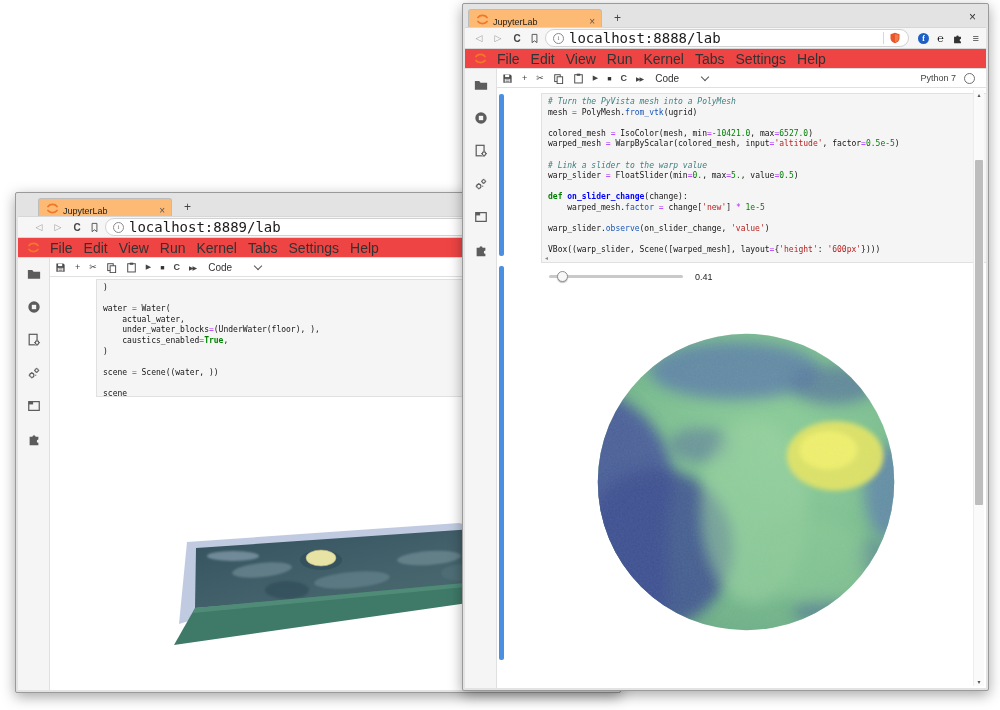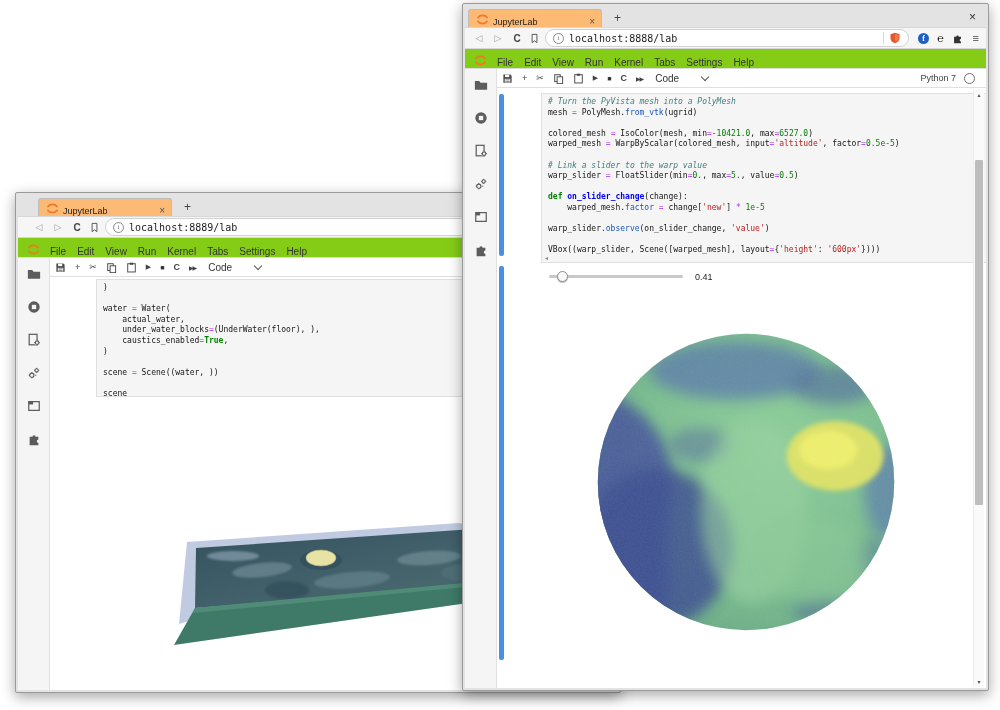--- a/index.html
+++ b/index.html
@@ -24,30 +24,30 @@
 
   .navbar{height:22px;background:#f6f6f6;border:1px solid #d7d7d7;border-left:none;border-right:none;
           display:flex;align-items:center;padding:0 7px;gap:5px;box-sizing:border-box}
   .win-back .navbar{padding-left:14px}
   .navbtn{width:14px;text-align:center;font-size:9px;color:#9b9b9b}
   .navbtn.dark{color:#444;font-weight:bold;font-size:10px}
   .urlfield{flex:1;height:16px;background:#fff;border:1px solid #d2d2d2;border-radius:9px;
             display:flex;align-items:center;padding:0 7px;gap:5px;min-width:0}
   .info-i{width:9px;height:9px;border:1px solid #8a8a8a;border-radius:50%;font-size:6px;line-height:9px;
           text-align:center;color:#666;font-family:"Liberation Serif",serif;flex:none}
-  .url-text{font-family:"DejaVu Sans Mono",monospace;font-size:10px;color:#1a1a1a;white-space:nowrap;flex:1}
+  .url-text{font-family:"DejaVu Sans Mono",monospace;font-size:14px;color:#1a1a1a;white-space:nowrap;flex:1}
   .url-div{width:1px;height:12px;background:#d8d8d8}
   .ext-row{display:flex;align-items:center;gap:8px;margin-left:4px}
   .ext-blue{width:11px;height:11px;border-radius:50%;background:#1f5fc4;color:#fff;font-size:8px;
             font-weight:bold;text-align:center;line-height:11px;font-family:"Liberation Serif",serif}
   .ext-priv{font-size:11px;color:#111;font-weight:bold;line-height:11px}
   .hamburger{font-size:11px;color:#444;margin-left:2px}
 
-  .jmenubar{height:19px;background:#84cc16;border-bottom:1px solid #dcdcdc;display:flex;align-items:flex-end;
-            gap:11px;padding:0 8px;font-size:10px;color:#333}
+  .jmenubar{height:19px;background:#ef4444;border-bottom:1px solid #dcdcdc;display:flex;align-items:center;
+            gap:11px;padding:0 8px;font-size:14px;color:#333}
   .jlogo{width:15px;height:15px;flex:none;margin-right:-2px}
   .menu-item{white-space:nowrap}
 
   .jmain{flex:1;display:flex;min-height:0;background:#fff}
   .jsidebar{width:32px;background:#f5f5f5;border-right:1px solid #e0e0e0;display:flex;flex-direction:column;
             align-items:center;padding-top:9px;gap:19px;box-sizing:border-box}
   .sb-ico{width:14px;height:14px;color:#5c5c5c}
   .jcontent{flex:1;display:flex;flex-direction:column;min-width:0}
   .jtoolbar{height:18px;background:#fff;border-bottom:1px solid #e0e0e0;display:flex;align-items:center;
             padding:0 5px;gap:9px;flex:none}

